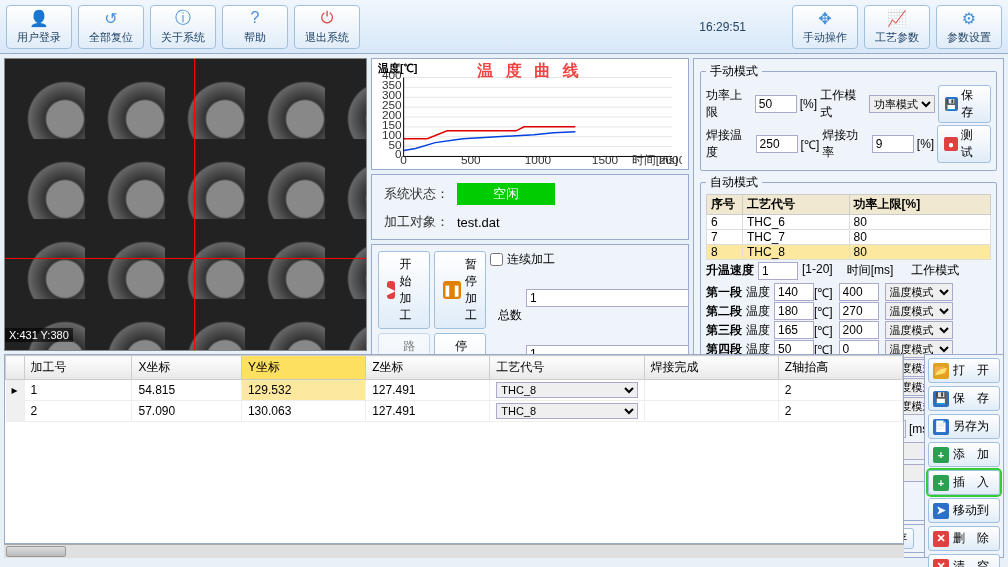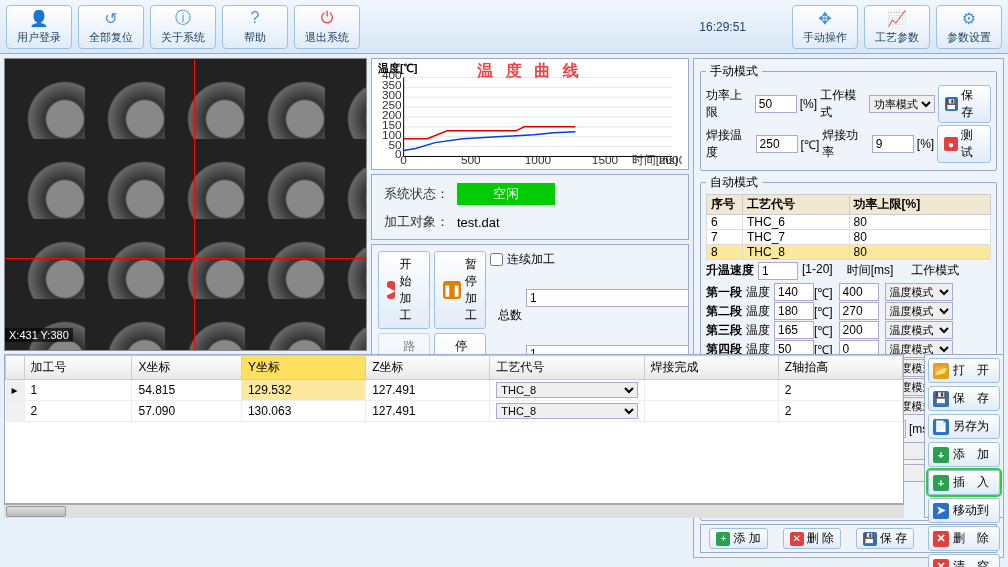--- a/index.html
+++ b/index.html
@@ -60,21 +60,21 @@
 .auto-table tr.sel td { background: #fde8a0; }
 .auto-table tr td:first-child { width: 36px; }
 
 .seg-hdr { display: flex; gap: 4px; margin: 2px 0; font-size: 12px; }
 .seg-row { display: flex; align-items: center; gap: 0; margin: 1px 0; font-size: 12px; }
 .seg-row .sl { width: 40px; font-weight: bold; }
 .seg-row .sl2 { width: 28px; }
 .seg-row input { border: 1px solid #aac; height: 18px; width: 40px; padding: 0 3px; }
 .seg-row select { border: 1px solid #aac; height: 18px; width: 68px; font-size: 11px; }
 
-.bottom { display: flex; gap: 20px; padding: 0 4px; height: 164px; }
+.bottom { display: flex; gap: 20px; padding: 0 4px; height: 204px; }
 .grid-panel { flex: 1; background: #fff; border: 1px solid #9ac; overflow: auto; position: relative; }
 .grid { width: 100%; border-collapse: collapse; font-size: 11px; }
 .grid th { background: linear-gradient(#fefefe,#e8e8e8); border: 1px solid #ccc; padding: 3px 6px; text-align: left; font-weight: normal; }
 .grid th.sel { background: #fde060; }
 .grid td { border-bottom: 1px solid #eee; border-right: 1px solid #eee; padding: 2px 6px; }
 .grid td.rh { background: #f0f0f0; width: 16px; }
 .grid select { border: 1px solid #aac; width: 100%; font-size: 11px; }
 
 .grid-side { width: 80px; background: #eef4fa; border: 1px solid #9ac; padding: 3px; display: flex; flex-direction: column; gap: 3px; }
 .gsbtn { display: flex; align-items: center; gap: 4px; padding: 3px 4px; background: linear-gradient(#fff,#e0ecf8); border: 1px solid #a0c0e0; border-radius: 3px; cursor: pointer; font-size: 12px; }

